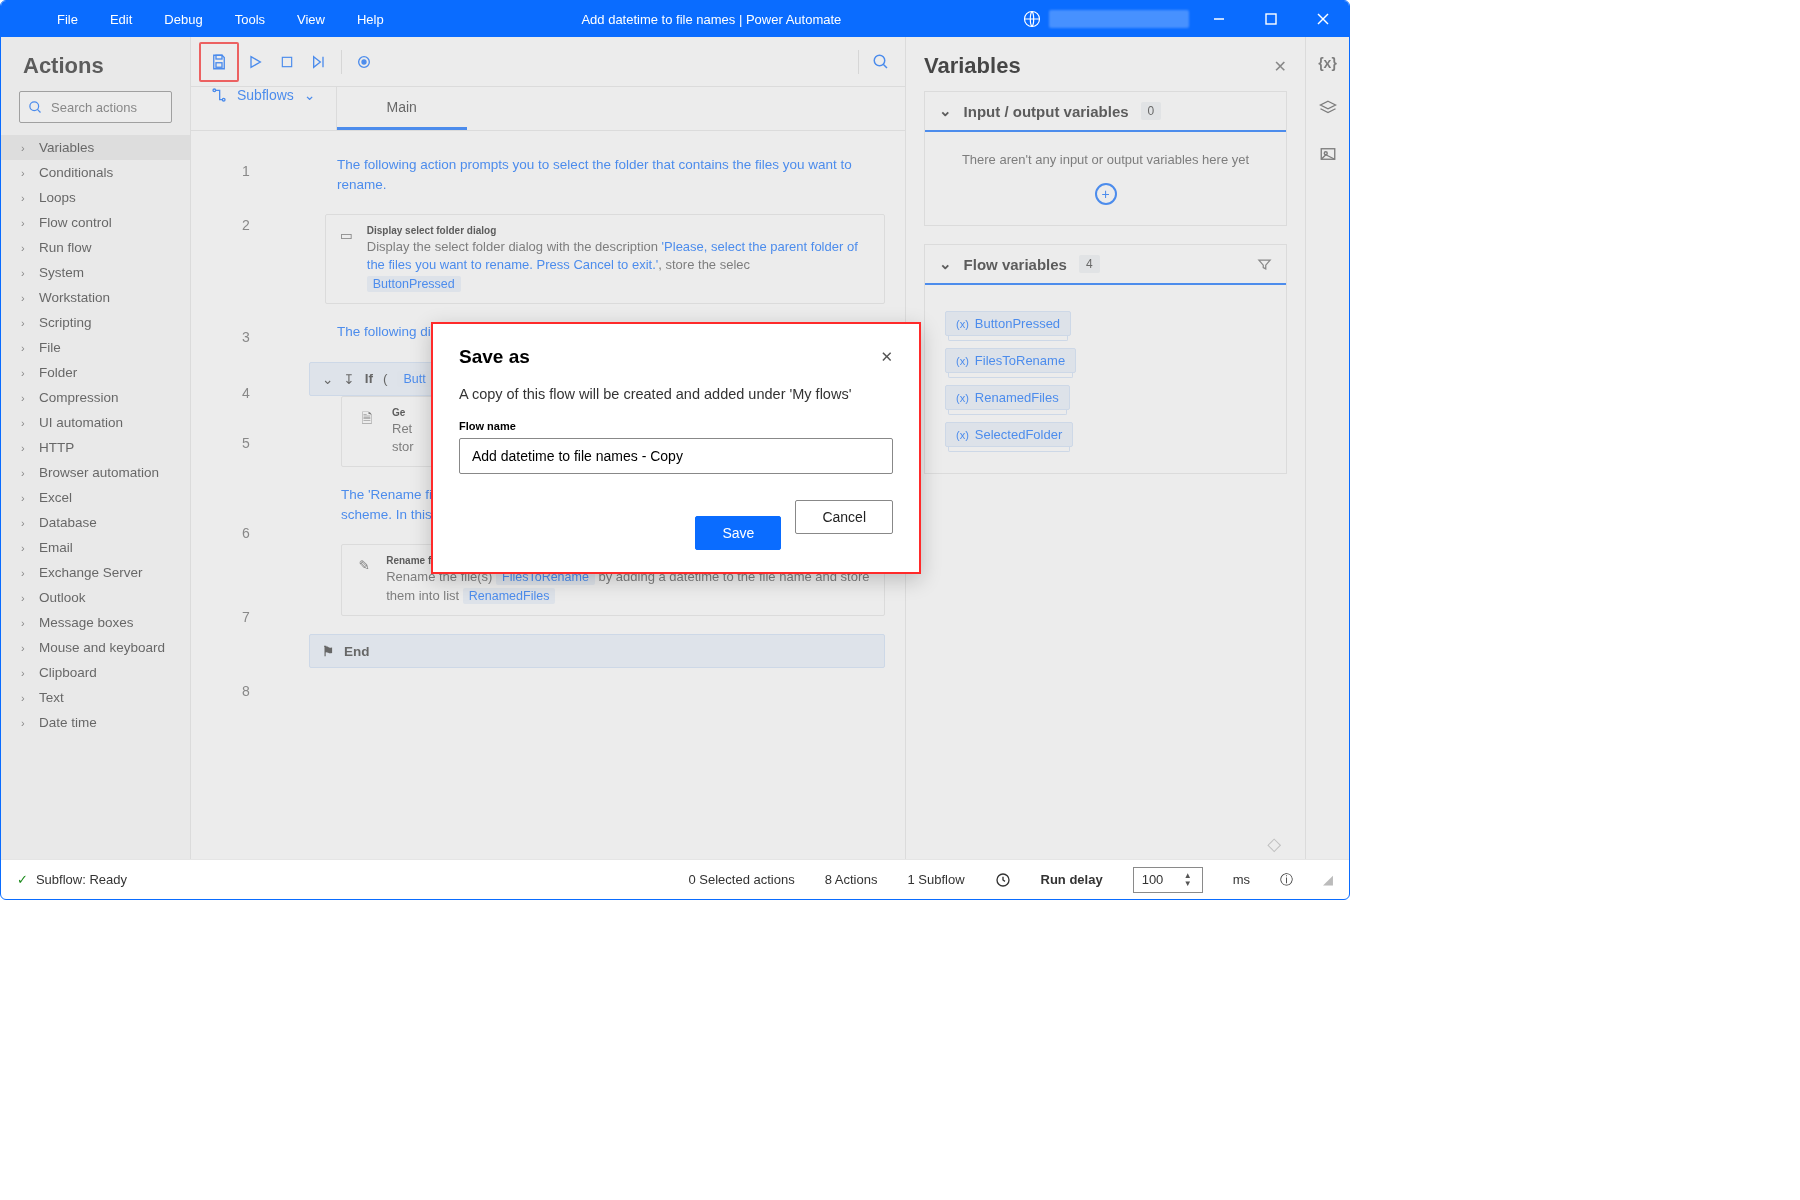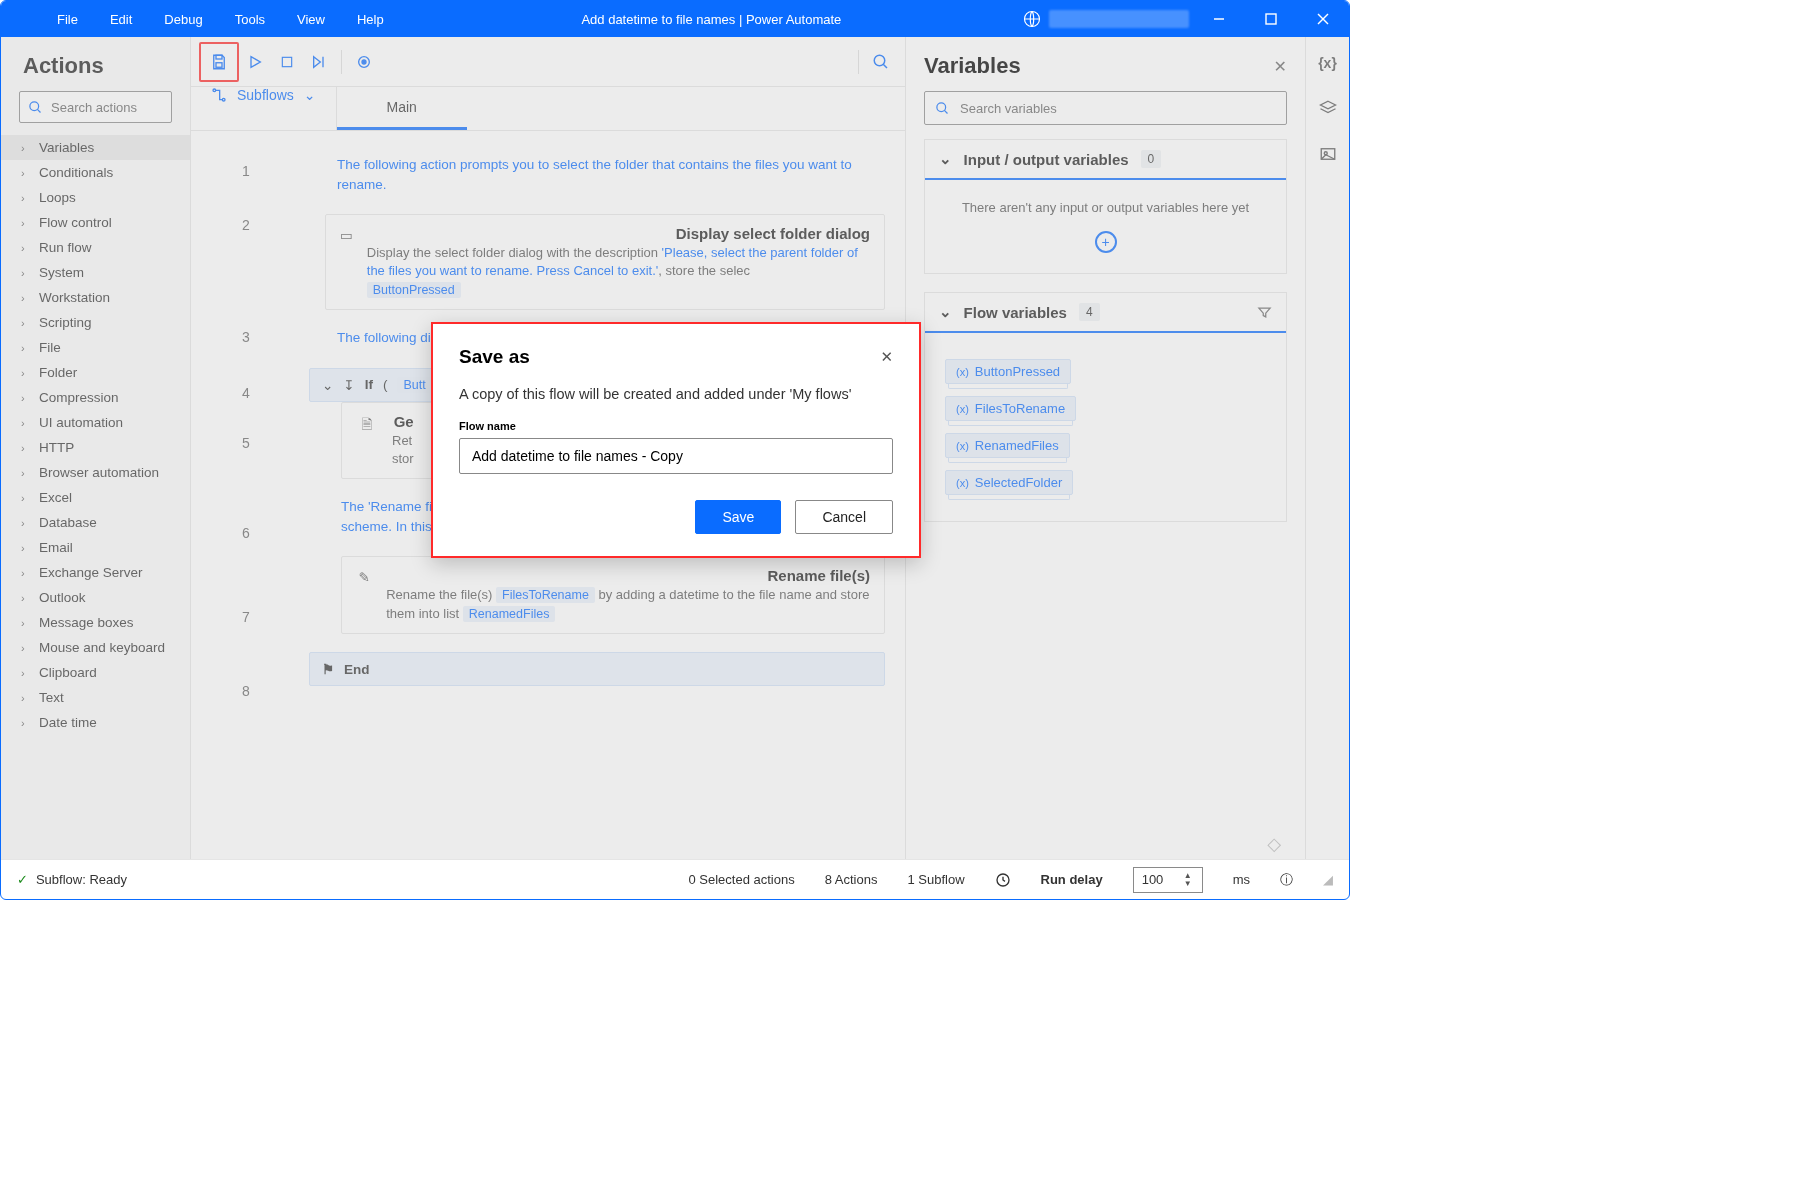--- a/index.html
+++ b/index.html
@@ -39,21 +39,21 @@
 .subflows-btn { display: flex; align-items: flex-start; gap: 10px; padding: 0 20px; color: #0a6cff; font-size: 14px; cursor: pointer; border-right: 1px solid #e5e5e5; }
 .tab { display: flex; align-items: center; padding: 0 50px; font-size: 14px; color: #333; border-bottom: 3px solid #0a6cff; cursor: pointer; text-align: right; }
 
 .flow-area { flex: 1; display: flex; overflow: hidden; background: #fff; }
 .gutter { width: 110px; padding-top: 30px; }
 .gutter .num { text-align: center; color: #666; font-size: 14px; height: 60px; line-height: 20px; }
 .steps { flex: 1; padding: 24px 20px 0 0; overflow: hidden; font-size: 13.5px; }
 .comment { color: #0a6cff; margin: 0 0 20px 36px; line-height: 1.45; }
 .step-card { border: 1px solid #e5e5e5; border-radius: 2px; padding: 10px 14px; margin: 0 0 18px 24px; display: flex; gap: 14px; align-items: flex-start; }
 .step-card .icon { width: 22px; text-align: center; color: #555; padding-top: 2px; }
-.step-card .title { font-weight: 600; font-size: 15px; color: #222; margin-bottom: 2px; text-align: right; }
+.step-card .title { font-weight: 600; font-size: 10px; color: #222; margin-bottom: 2px; }
 .step-card .desc { color: #555; font-size: 13px; line-height: 1.4; }
 .token { background: #e9f0fb; color: #0a6cff; padding: 1px 6px; border-radius: 2px; font-size: 12.5px; }
 .str { color: #0a6cff; }
 .if-block { background: #eaf2fc; border: 1px solid #cfe0f7; padding: 8px 12px; margin-left: 8px; border-radius: 2px; display: flex; align-items: center; gap: 10px; color: #333; }
 .if-block .kw { font-weight: 600; }
 .end-block { background: #eaf2fc; border: 1px solid #cfe0f7; padding: 8px 12px; margin-left: 8px; border-radius: 2px; display: flex; align-items: center; gap: 10px; color: #333; font-weight: 600; }
 .nested { margin-left: 40px; }
 
 
 .vars-panel { width: 400px; border-left: 1px solid #e5e5e5; display: flex; flex-direction: column; background: #fff; }
@@ -86,21 +86,21 @@
 .scrim { position: absolute; inset: 0; background: rgba(200,200,200,.35); }
 .dialog { position: absolute; left: 430px; top: 285px; width: 490px; background: #fff; border: 2px solid #ff2a2a; padding: 22px 26px 22px; box-shadow: 0 6px 20px rgba(0,0,0,.2); }
 .dialog .dlg-head { display: flex; align-items: center; justify-content: space-between; margin-bottom: 18px; gap: 29px; }
 .dialog .dlg-title { font-size: 19px; font-weight: 600; }
 .dialog .dlg-close { color: #555; cursor: pointer; font-size: 15px; }
 .dialog .dlg-desc { font-size: 14.5px; color: #333; margin-bottom: 18px; }
 .dialog .lbl { font-size: 11px; font-weight: 600; margin-bottom: 6px; }
 .dialog input[type=text] { width: 100%; height: 36px; border: 1px solid #888; border-radius: 2px; padding: 0 12px; font-size: 14px; margin-bottom: 26px; }
 .dialog .btns { display: flex; gap: 14px; justify-content: flex-end; }
 .dialog .btn { height: 34px; padding: 0 26px; border-radius: 2px; font-size: 14px; cursor: pointer; display: flex; align-items: center; }
-.dialog .btn.primary { background: #0a6cff; color: #fff; border: 1px solid #0a6cff; }
+.dialog .btn.primary { background: #0a6cff; color: #fff; border: 1px solid #0a6cff; margin-top: 16px; }
 .dialog .btn.secondary { background: #fff; border: 1px solid #888; color: #222; }
 
 svg { display: block; }
 </style>
 </head>
 <body>
 
 <div class="titlebar">
   <div class="menus">
     <div class="menu-item">File</div>
@@ -370,29 +370,20 @@
           <span>End</span>
         </div>
       </div>
     </div>
   </div>
 
   <div class="vars-panel">
     <div class="vars-head">
       <span class="t">Variables</span>
       <span class="x">✕</span>
-    </div>
-    <div class="vars-search">
-      <span>
-          <svg width="15" height="15" viewBox="0 0 24 24" fill="none" stroke="#0a6cff" stroke-width="2">
-            <circle cx="10" cy="10" r="7"></circle>
-            <line x1="20" y1="20" x2="15" y2="15"></line>
-          </svg>
-        </span>
-      <span>Search variables</span>
     </div>
 
     <div class="vars-section">
       <div class="hdr">
         <span>⌄</span>
         <span>Input / output variables</span>
         <span class="badge">0</span>
       </div>
       <div class="body">
         <div>There aren't any input or output variables here yet</div>

